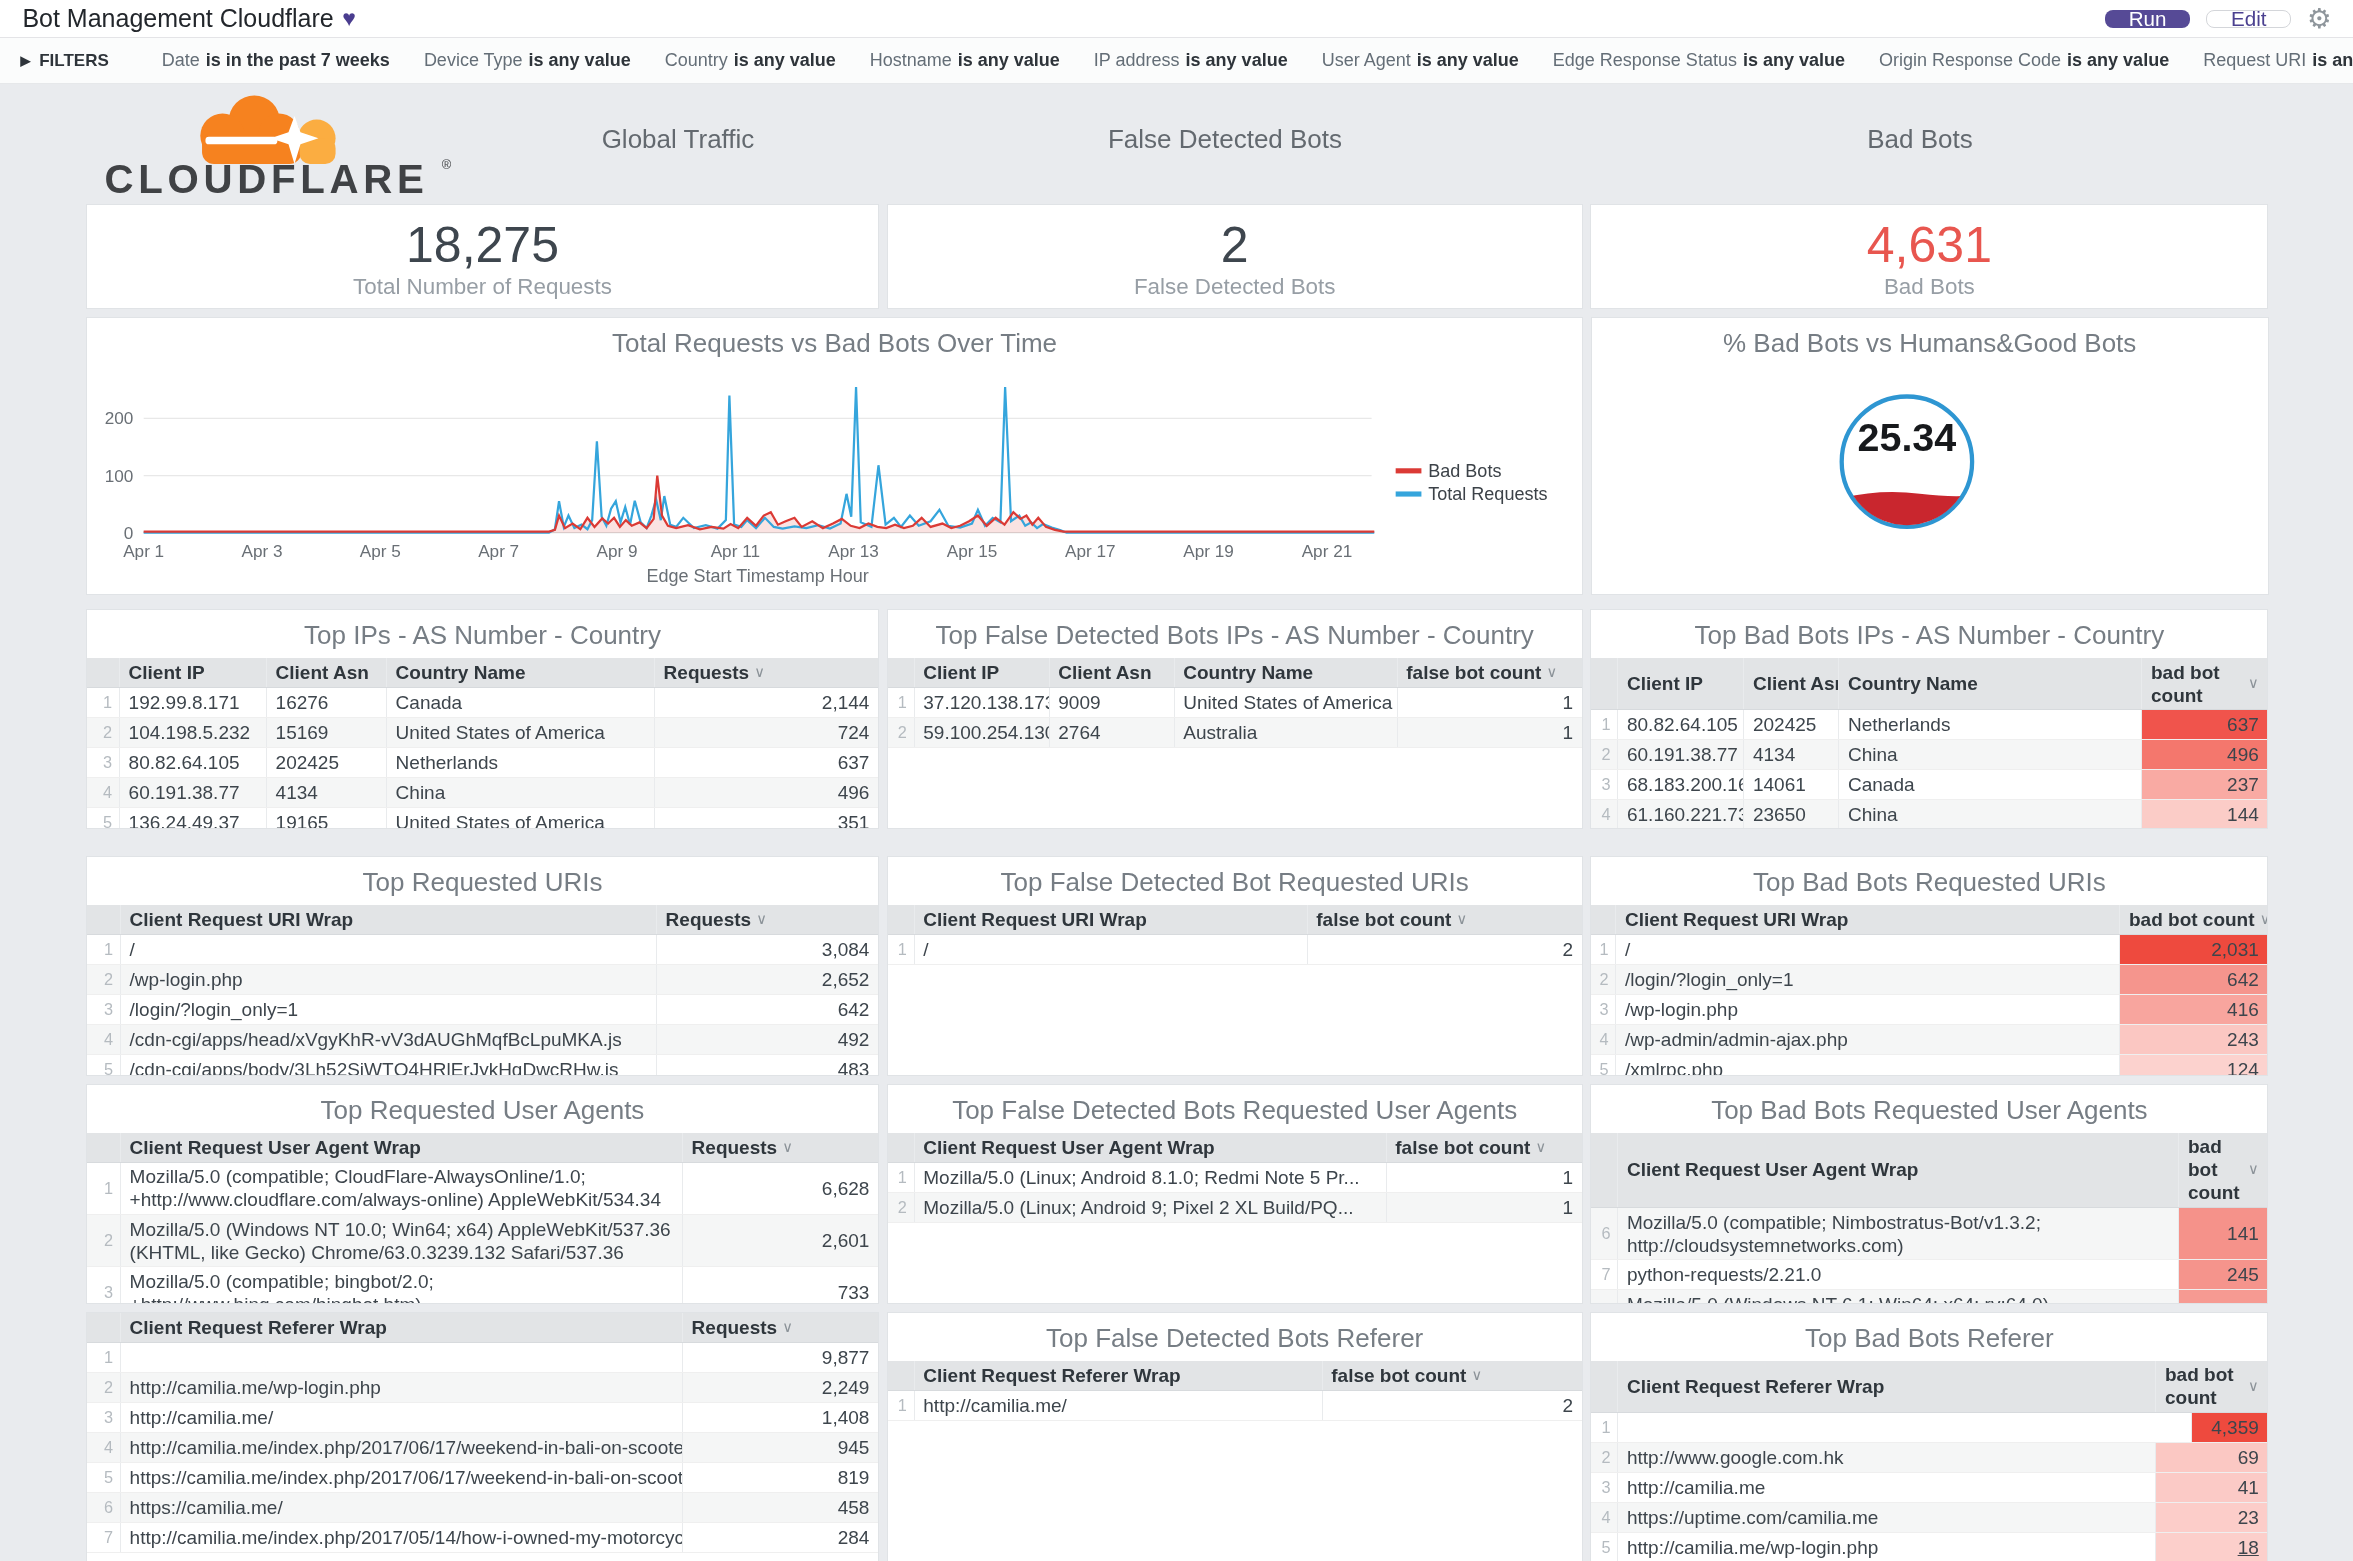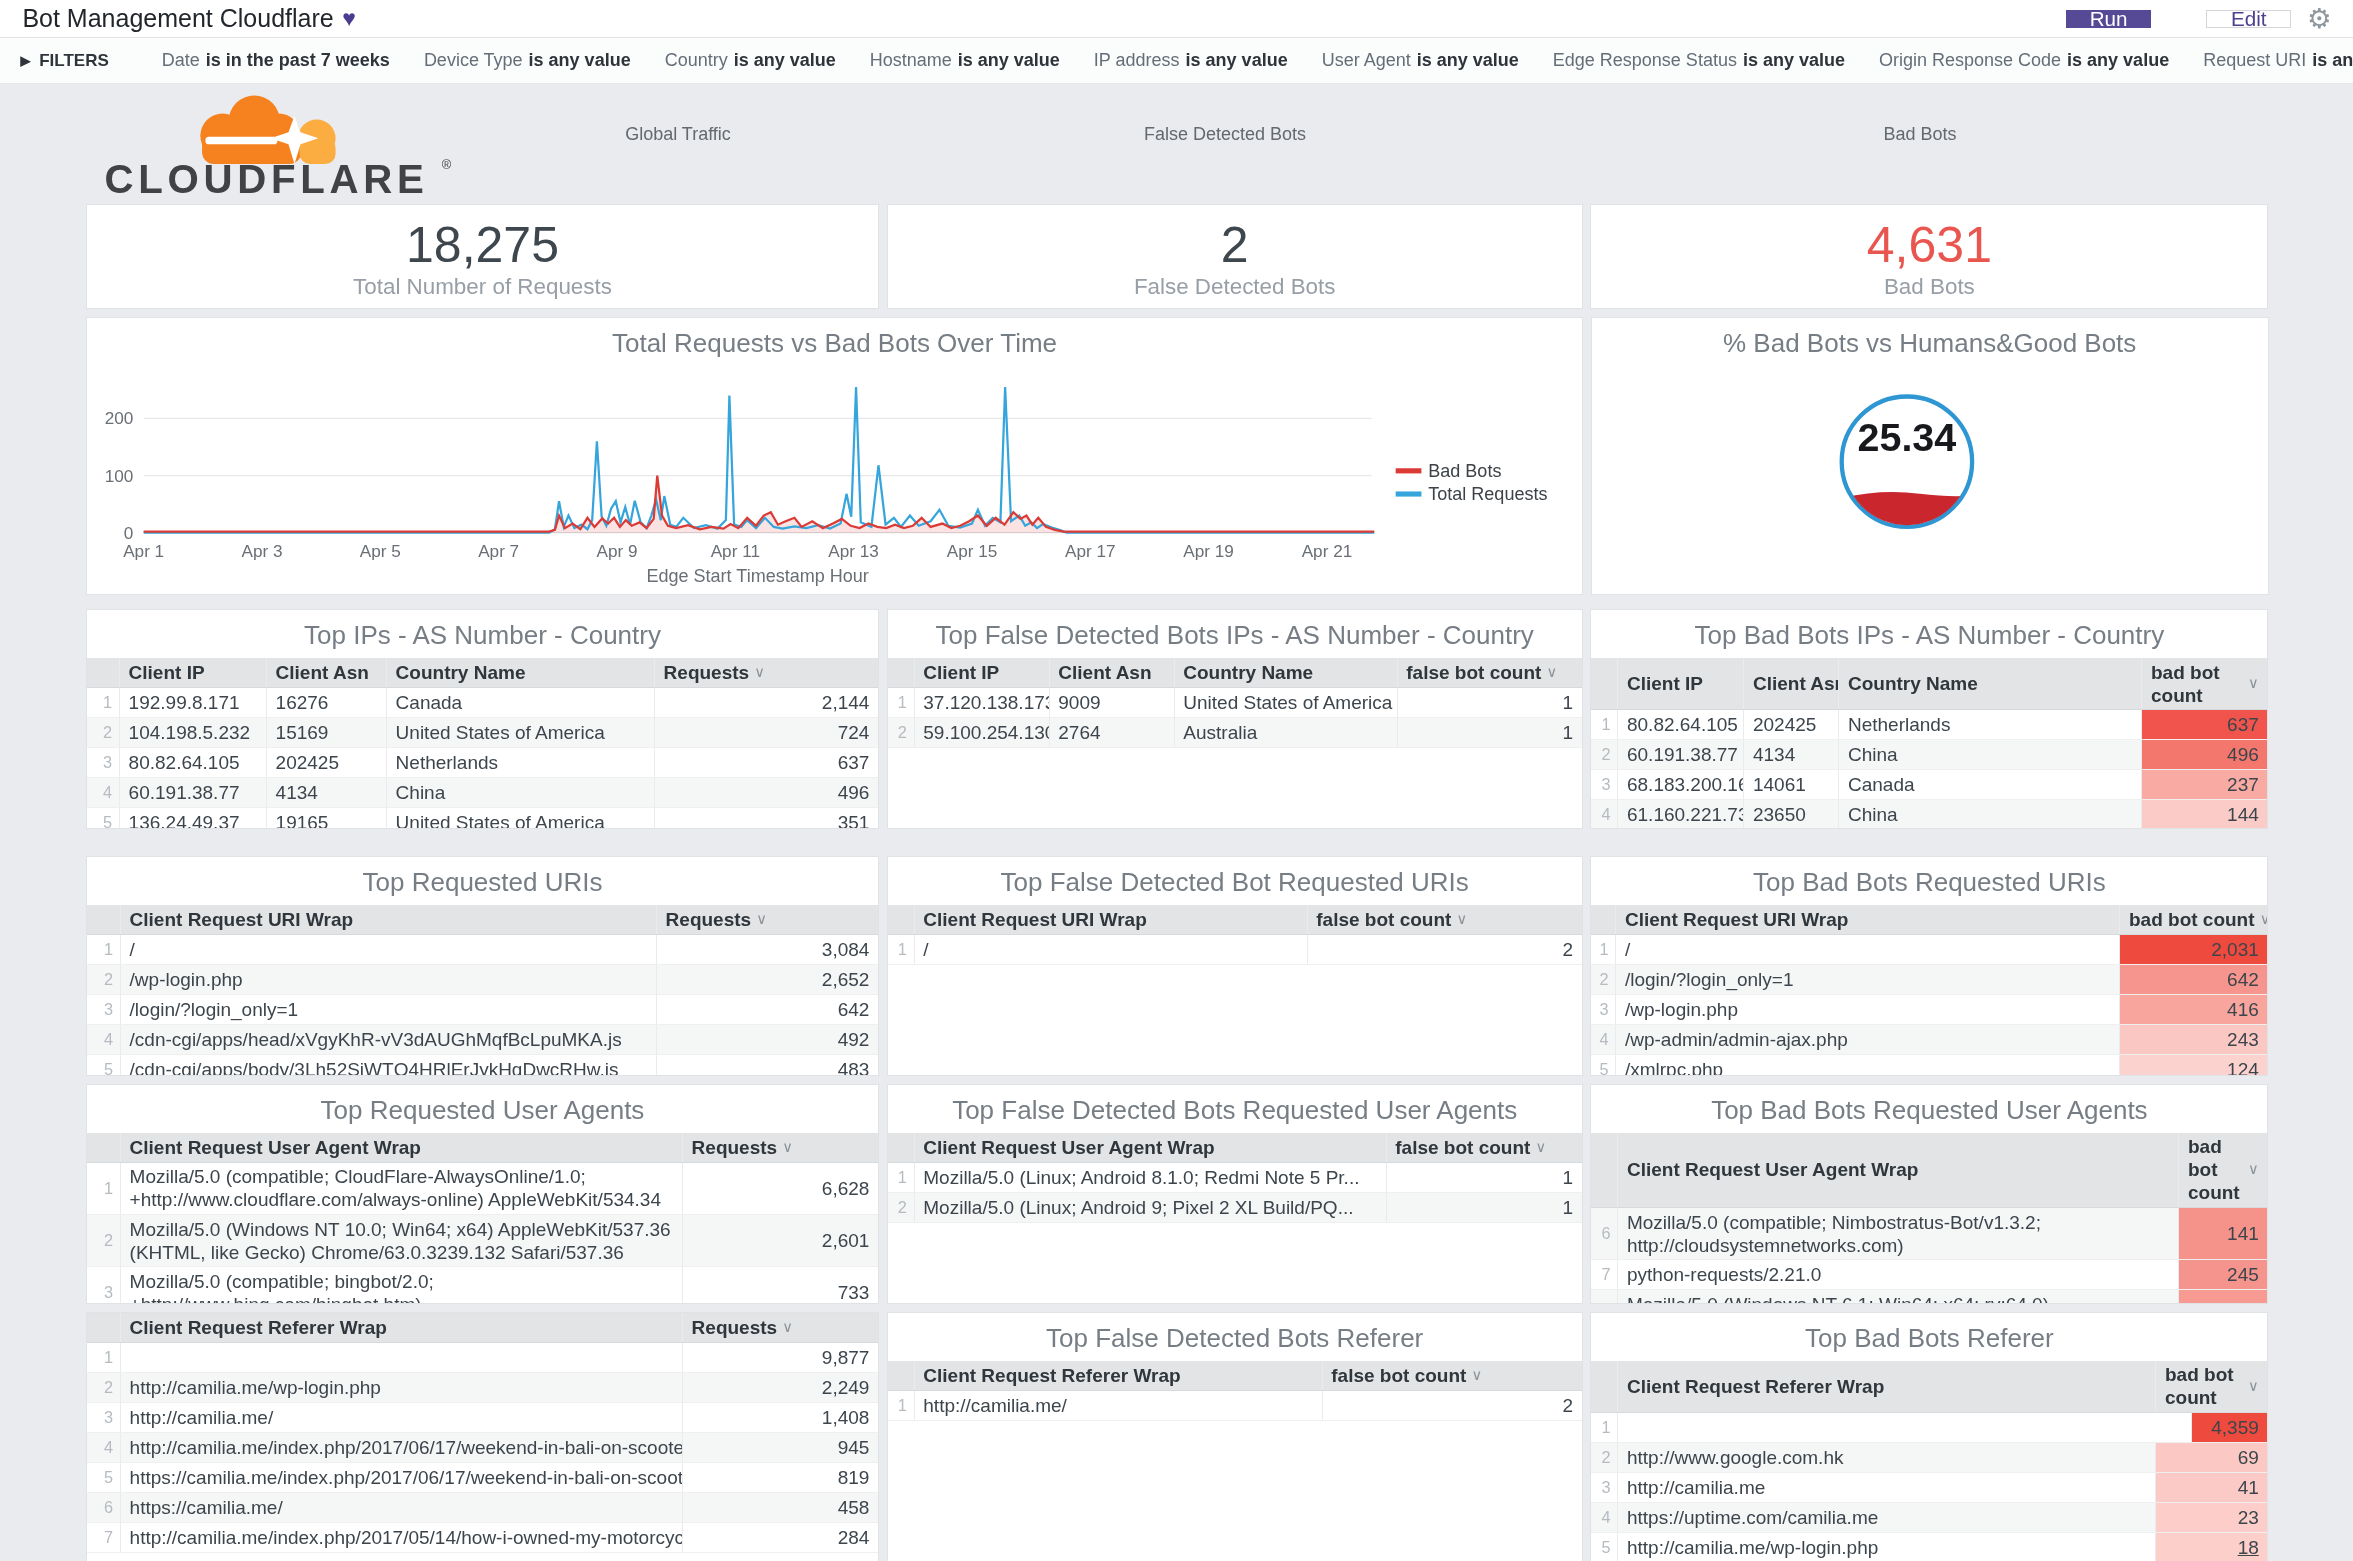--- a/index.html
+++ b/index.html
@@ -3,38 +3,38 @@
 <meta charset="utf-8">
 <style>
   html,body{margin:0;padding:0;width:2354px;height:1561px;overflow:hidden;
     background:#e9ebee;font-family:"Liberation Sans",sans-serif;}
   
   .topbar{height:38px;background:#fff;border-bottom:0.9px solid #e4e4e7;display:flex;
     align-items:center;padding:0 22.4px;box-sizing:border-box;}
   .tb-title{font-size:25px;color:#22262b;}
   .heart{color:#4a3d8f;font-size:23px;margin-left:8.6px;}
   .tb-right{margin-left:auto;display:flex;align-items:center;gap:15.5px;}
-  .btn{height:18px;border-radius:0;font-size:20.6px;display:flex;align-items:center;
-    justify-content:center;padding:0 24px;cursor:pointer;box-sizing:border-box;margin-left:39px;}
+  .btn{height:18px;border-radius:8px;font-size:20.6px;display:flex;align-items:center;
+    justify-content:center;padding:0 24px;cursor:pointer;box-sizing:border-box;}
   .btn-run{background:#564a96;color:#fff;}
   .btn-edit{background:#fff;color:#4b4190;border:0.9px solid #d4d6da;}
   .gear{font-size:27.5px;color:#8f969c;cursor:pointer;line-height:31px;}
   
   .filterbar{height:45px;background:#fbfcfc;border-bottom:0.9px solid #e6e8ea;display:flex;
     align-items:center;padding-left:20.6px;overflow:hidden;white-space:nowrap;}
   .filters-label{font-size:17px;font-weight:700;color:#2e343a;margin-right:53px;
     display:flex;align-items:center;gap:8.6px;flex:none;}
   .filters-label .arr{font-size:13px;}
   .filter-item{margin-right:34px;font-size:18px;color:#646e77;flex:none;}
   .filter-item b{color:#2e343a;margin-left:6px;font-weight:700;}
   
   .content{position:relative;margin-left:86px;width:2183px;}
   .band{position:relative;height:120px;}
   .logo{position:absolute;left:15.5px;top:3.4px;}
-  .sec-head{position:absolute;top:40px;transform:translateX(-50%);font-size:18px;
+  .sec-head{position:absolute;top:40px;transform:translateX(-50%);font-size:26px;
     font-weight:300;color:#63696f;}
   #sh0{left:592px}#sh1{left:1139px}#sh2{left:1834px}
   .row{display:flex;gap:7.7px;margin-bottom:7.7px;}
   .row.after-chart{margin-bottom:14.6px;}
   .row.r1{margin-bottom:27px;}
   .tile{background:#fff;border:0.9px solid #e0e3e6;box-sizing:border-box;overflow:hidden;}
   .w1{width:793px}.w2{width:696px}.w3{width:678px}.wchart{width:1497px}
   .metric{height:105px;text-align:center;}
   .m-num{font-size:50px;color:#3e464e;margin-top:13.8px;line-height:52px;}
   .m-num.red{color:#e8564f;}

